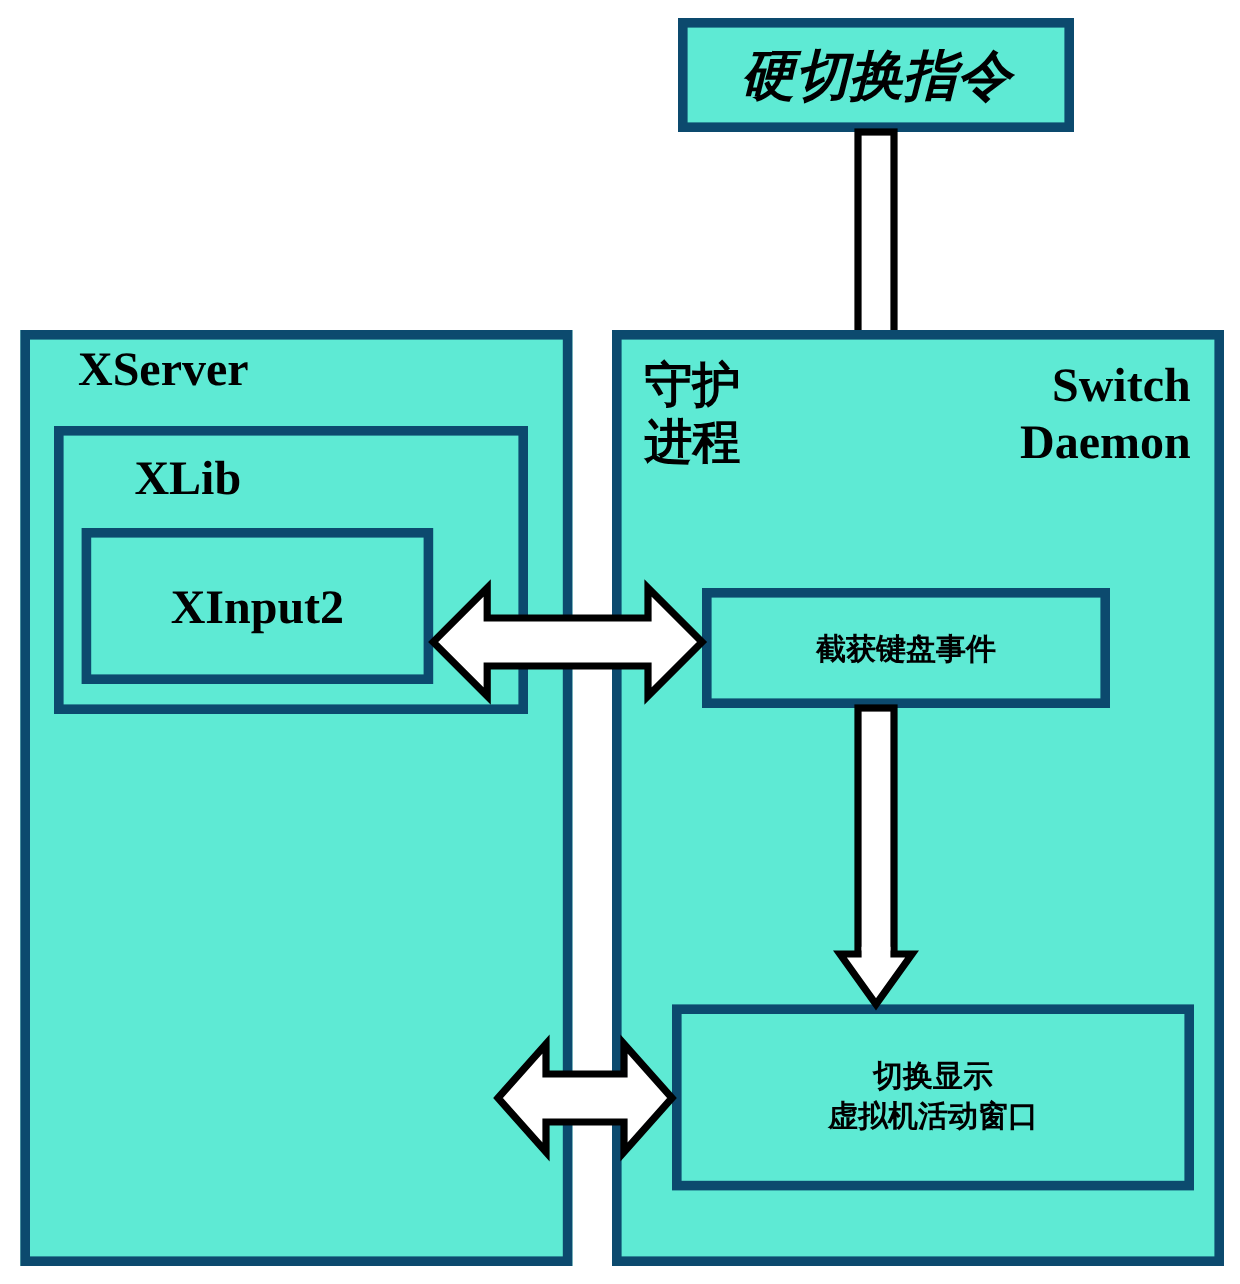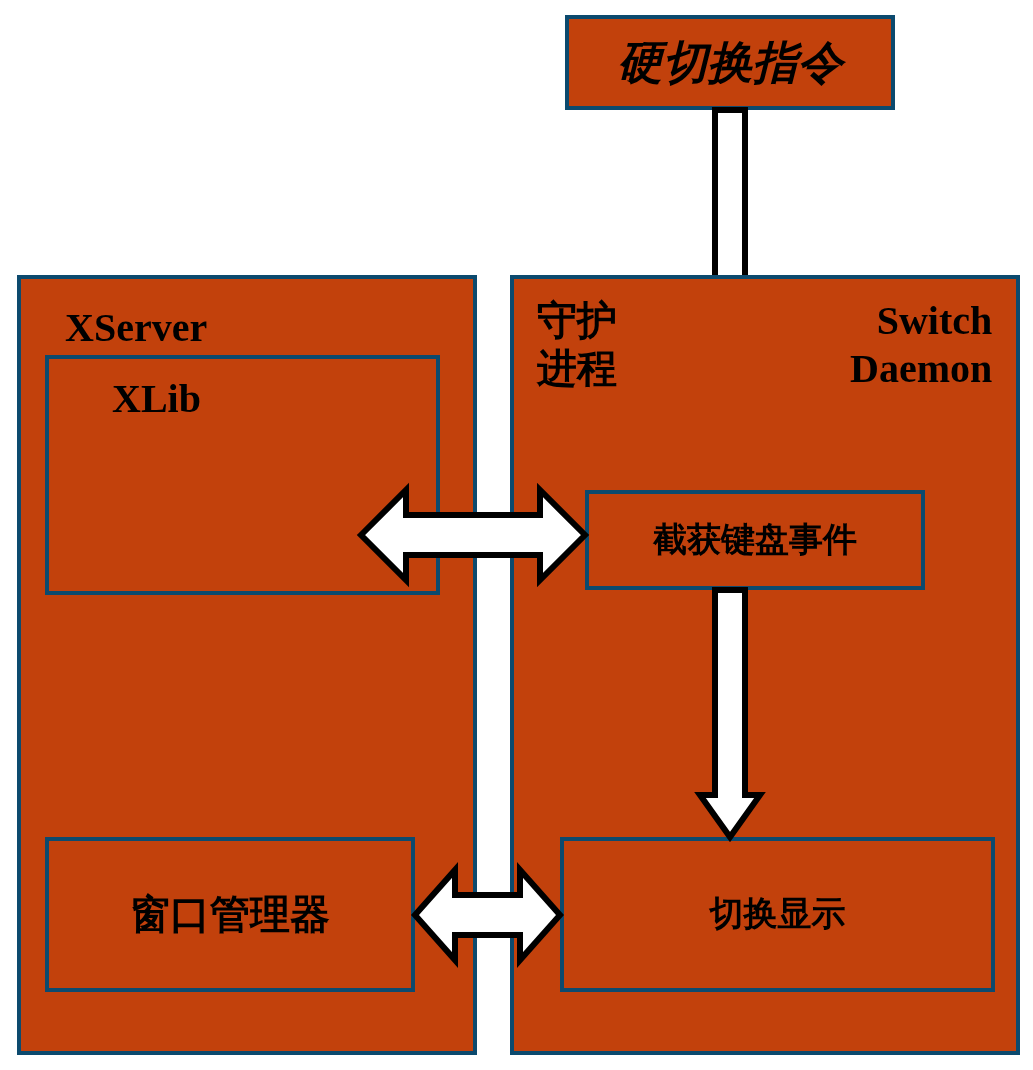--- a/index.html
+++ b/index.html
@@ -10,22 +10,22 @@
     
     body {
       font-family: "SimSun", "宋体", serif;
       background: white;
       width: 1033px;
       height: 1070px;
       position: relative;
     }
     
     .box {
-      border: 4px solid #0c4a6e;
-      background: #c2410c;
+      border: 8px solid #0c4a6e;
+      background: #5eead4;
       display: flex;
       align-items: center;
       justify-content: center;
       text-align: center;
       position: absolute;
     }
     
     .label {
       position: absolute;
       font-weight: bold;
@@ -45,64 +45,65 @@
     .text-bold {
       font-weight: bold;
     }
     
     .text-italic {
       font-style: italic;
     }
     
     .fs-45 { font-size: 45px; }
     .fs-40 { font-size: 40px; }
-    .fs-38 { font-size: 34px; }
+    .fs-38 { font-size: 25px; }
     
   </style>
 </head>
 <body>
 
 <div class="diagram-container">
 
   <div class="box" style="left:565px; top:15px; width:330px; height:95px;">
     <span class="text-bold text-italic fs-45">硬切换指令</span>
   </div>
 
   <svg class="arrow" style="left:700px; top:110px; width:60px; height:380px;">
     <rect x="15" y="0" width="30" height="345" fill="white" stroke="black" stroke-width="6"></rect>
     <polygon points="0,340 60,340 30,380" fill="white" stroke="black" stroke-width="6"></polygon>
     <rect x="18" y="334" width="24" height="12" fill="white" stroke="none"></rect>
   </svg>
 
   <div class="box" style="left:17px; top:275px; width:460px; height:780px; align-items:flex-start; justify-content:flex-start;">
   </div>
-  <div class="label fs-40 text-bold" style="left:65px; top:304px;">XServer</div>
+  <div class="label fs-40 text-bold" style="left:65px; top:284px;">XServer</div>
 
   <div class="box" style="left:45px; top:355px; width:395px; height:240px; align-items:flex-start; justify-content:flex-start;">
   </div>
   <div class="label fs-40 text-bold" style="left:112px; top:375px;">XLib</div>
 
+  <div class="box" style="left:68px; top:440px; width:293px; height:130px;">
+    <span class="text-bold fs-40">XInput2</span>
+  </div>
 
-  <div class="box" style="left:45px; top:837px; width:370px; height:155px;">
-    <span class="text-bold fs-40">窗口管理器</span>
-  </div>
 
   <div class="box" style="left:510px; top:275px; width:510px; height:780px;">
   </div>
   <div class="label fs-40 text-bold" style="left:850px; top:297px; white-space:pre; line-height:1.2; text-align:right;">Switch
 Daemon</div>
   <div class="label fs-40 text-bold" style="left:537px; top:297px; white-space:pre; line-height:1.2;">守护
 进程</div>
 
   <div class="box" style="left:585px; top:490px; width:340px; height:100px;">
     <span class="text-bold fs-38">截获键盘事件</span>
   </div>
 
   <div class="box" style="left:560px; top:837px; width:435px; height:155px; flex-direction:column;">
     <span class="text-bold fs-38" style="line-height:1.3;">切换显示</span>
+    <span class="text-bold fs-38" style="line-height:1.3;">虚拟机活动窗口</span>
   </div>
 
   <svg class="arrow" style="left:700px; top:590px; width:60px; height:247px;">
     <rect x="15" y="0" width="30" height="210" fill="white" stroke="black" stroke-width="6"></rect>
     <polygon points="0,205 60,205 30,247" fill="white" stroke="black" stroke-width="6"></polygon>
     <rect x="18" y="199" width="24" height="12" fill="white" stroke="none"></rect>
   </svg>
 
   <svg class="arrow" style="left:361px; top:485px; width:224px; height:100px;">
     <polygon points="0,50 45,5 45,30 179,30 179,5 224,50 179,95 179,70 45,70 45,95" fill="white" stroke="black" stroke-width="6"></polygon>

